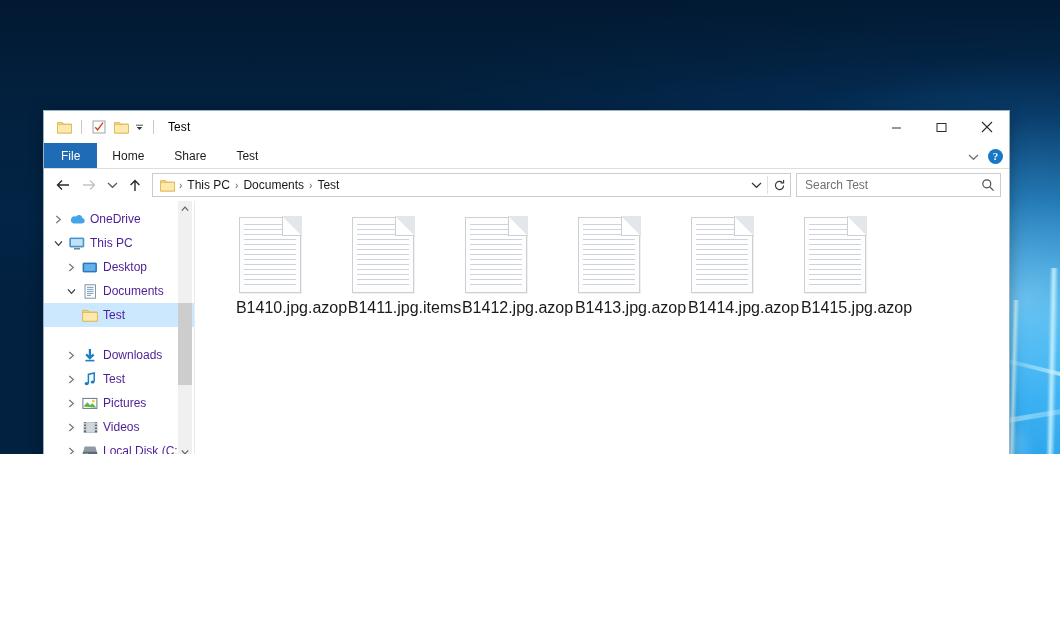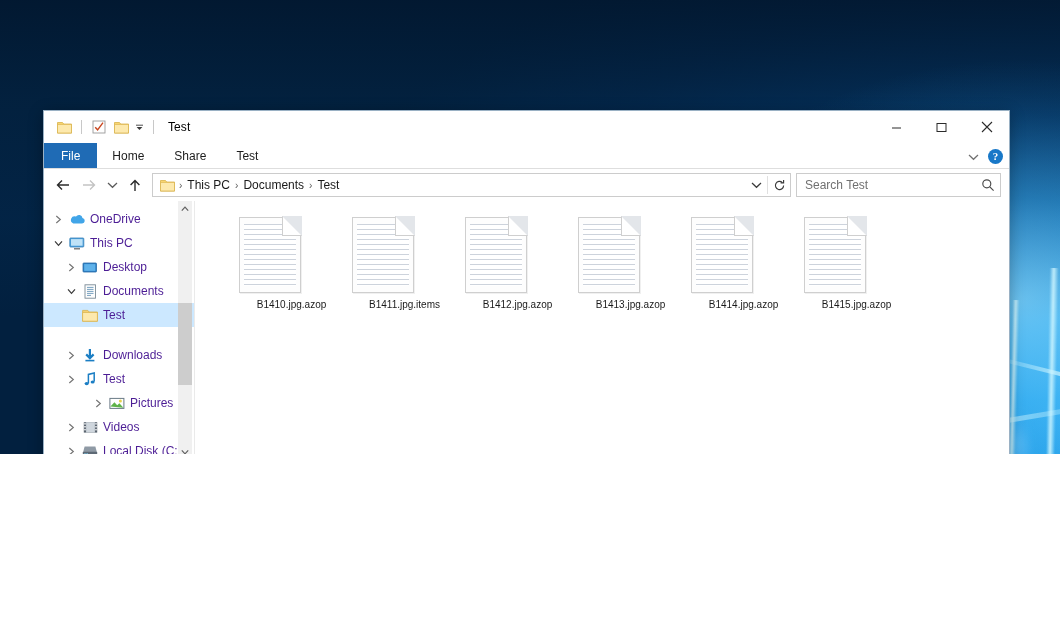--- a/index.html
+++ b/index.html
@@ -192,21 +192,21 @@
   }
   .doc-fold-cover {
     position: absolute; right: -1px; top: -1px; width: 20px; height: 20px;
     background: #ffffff; border-left: 1px solid #cfcfcf; border-bottom: 1px solid #cfcfcf;
   }
   .doc-fold-tri {
     position: absolute; right: -1px; top: -1px; width: 0; height: 0;
     border-left: 20px solid transparent; border-top: 20px solid #e3e6ea;
   }
   .file-name {
-    font-size: 10px; color: #1a1a1a; margin-top: 6px; text-align: center;
+    font-size: 16px; color: #1a1a1a; margin-top: 6px; text-align: center;
     white-space: nowrap;
     margin-left: 44px;
   }
 
   
   .statusbar {
     height: 24px; border-top: 1px solid #dcdcdc; background: #fff;
     display: flex; align-items: center; padding: 0 8px 0 10px; flex: none;
     position: relative;
   }
@@ -460,21 +460,21 @@
           <span class="tree-icon">
             <svg width="14" height="15" viewBox="0 0 14 15">
               <path d="M5.4 11.2 V2.4 L11.2 1 V9.6" fill="none" stroke="#1b7ec4" stroke-width="1.5"></path>
               <ellipse cx="3.7" cy="11.6" rx="2.1" ry="1.7" fill="#1b7ec4"></ellipse>
               <ellipse cx="9.6" cy="10" rx="2" ry="1.6" fill="#1b7ec4"></ellipse>
             </svg>
           </span>
           <span class="tree-label">Test</span>
         </div>
 
-        <div class="tree-item" style="padding-left:19px;margin-left:27px;">
+        <div class="tree-item" style="padding-left:19px;">
           <span class="chev">
             <svg width="7" height="9" viewBox="0 0 7 9">
                 <path d="M1.3 1 L5.3 4.5 L1.3 8" fill="none" stroke="#757575" stroke-width="1.2"></path>
               </svg>
           </span>
           <span class="tree-icon">
             <svg width="16" height="13" viewBox="0 0 16 13">
               <rect x="0.9" y="1.4" width="14" height="10" fill="#ffffff" stroke="#6a7a86" stroke-width="1"></rect>
               <path d="M1.4 9.6 L5.4 5.2 L8.2 8.2 L10.4 6.2 L14.4 10.8 z" fill="#5fb34a"></path>
               <circle cx="11.4" cy="4" r="1.5" fill="#e8d24a"></circle>

